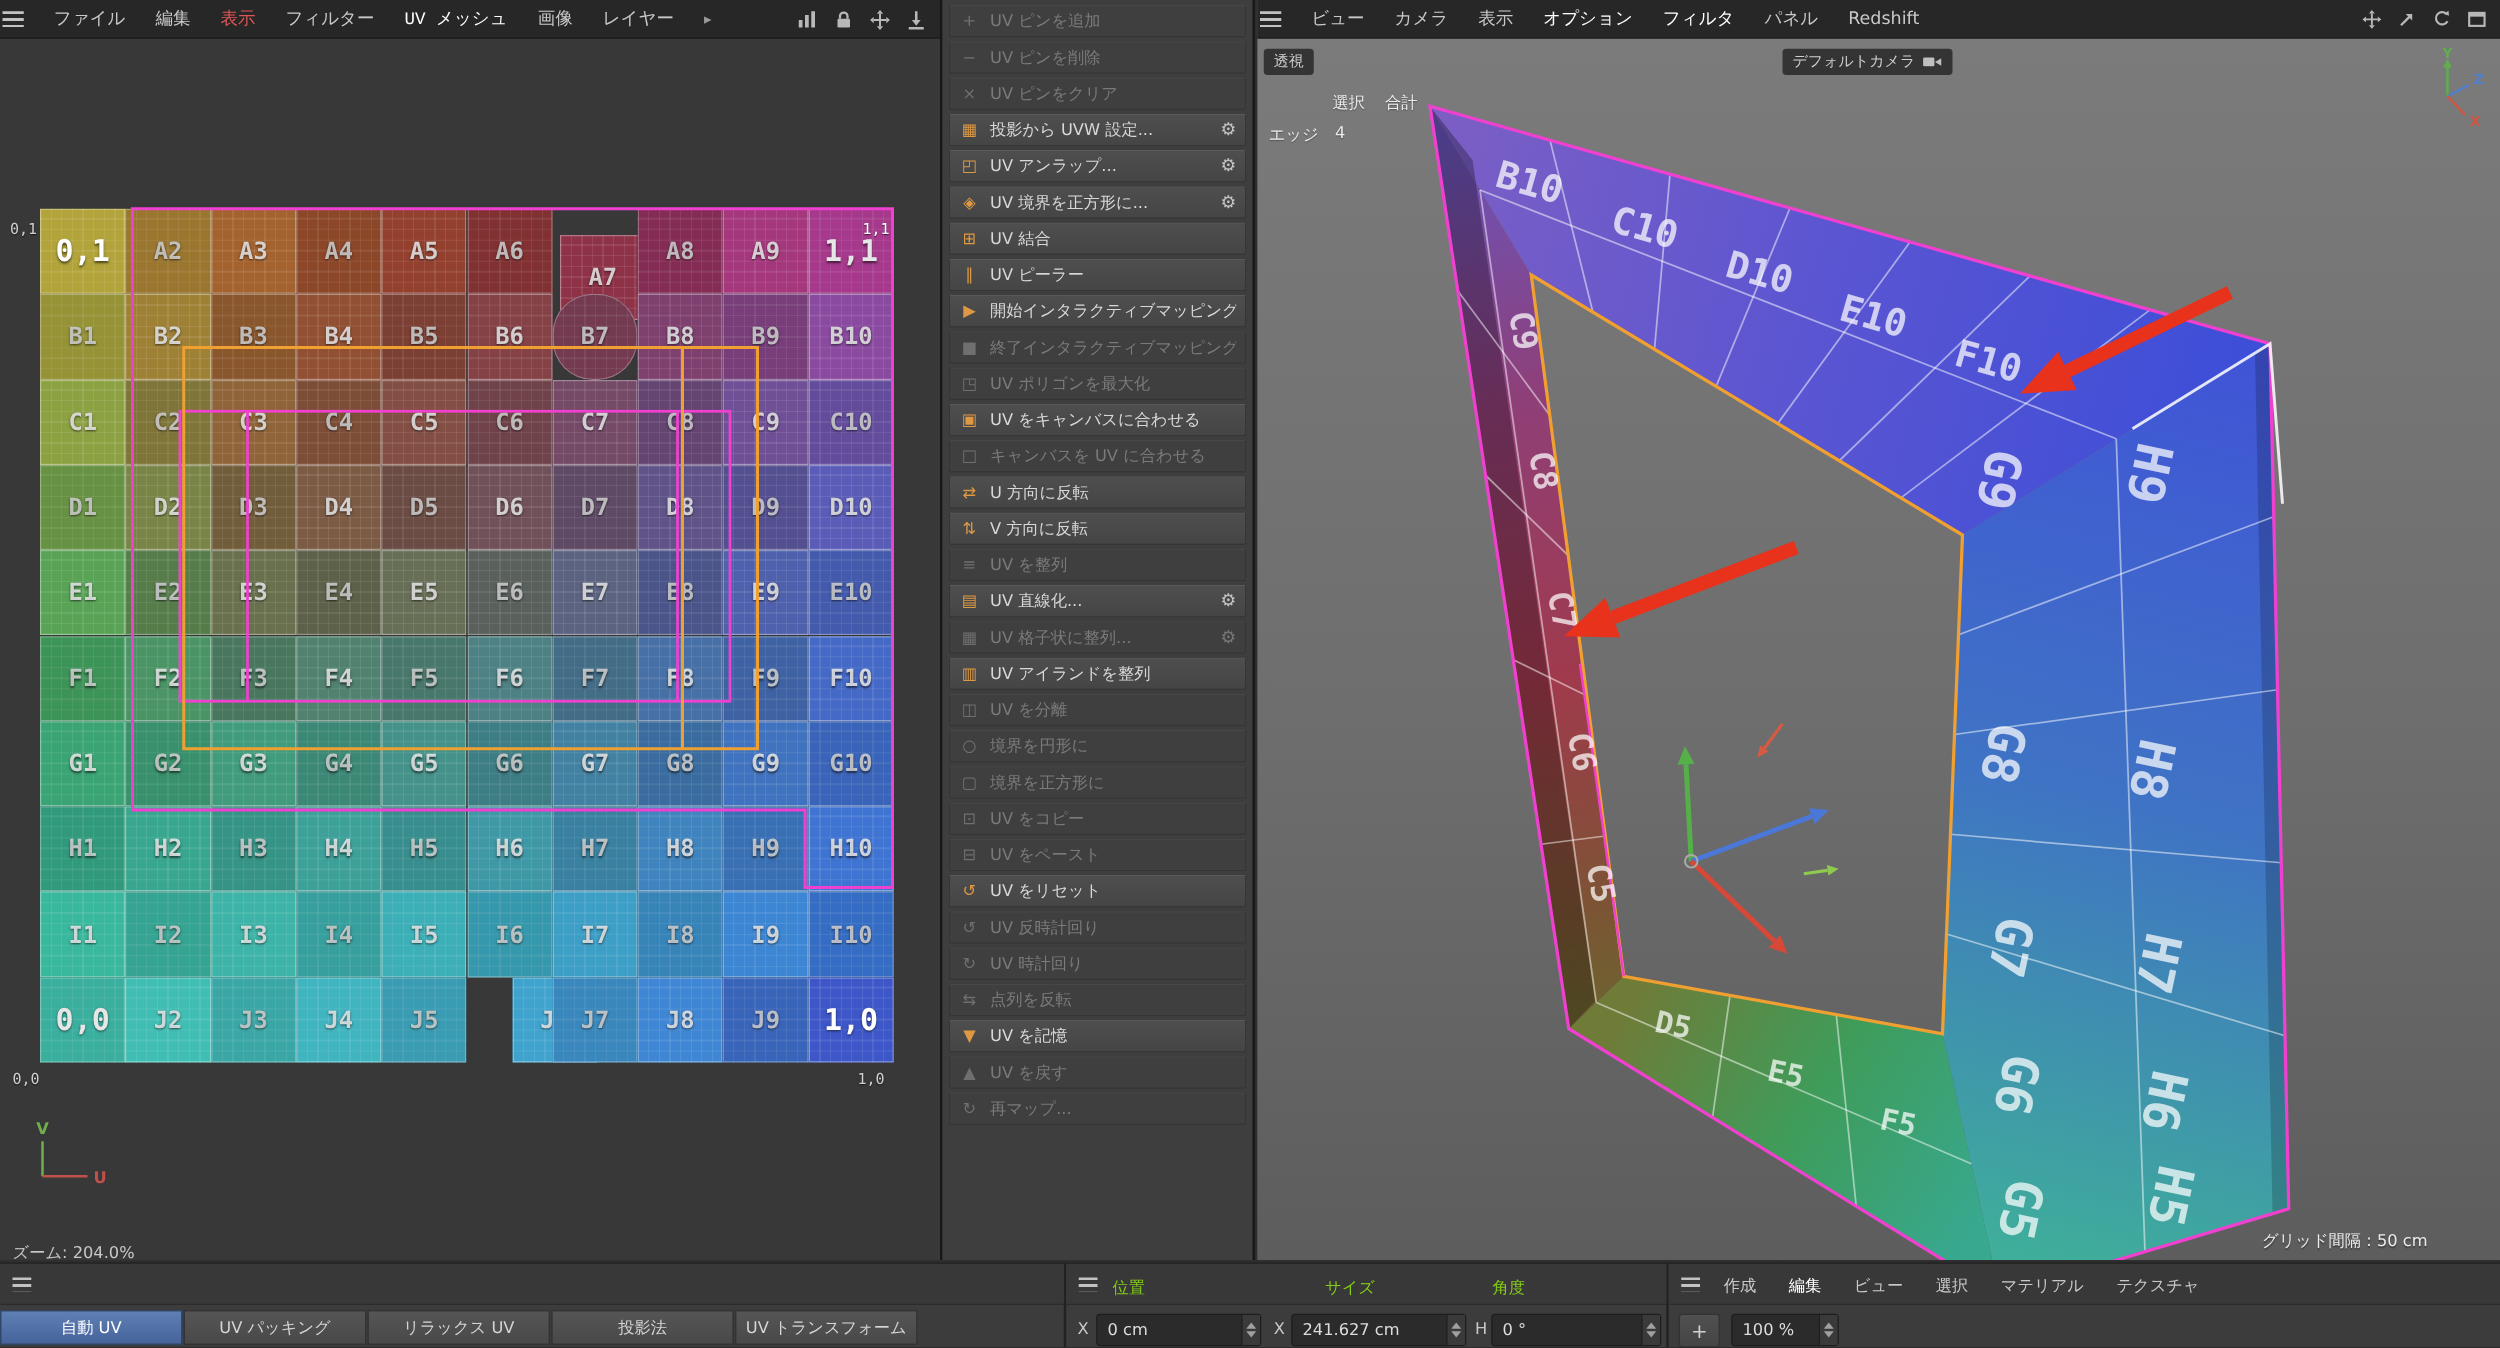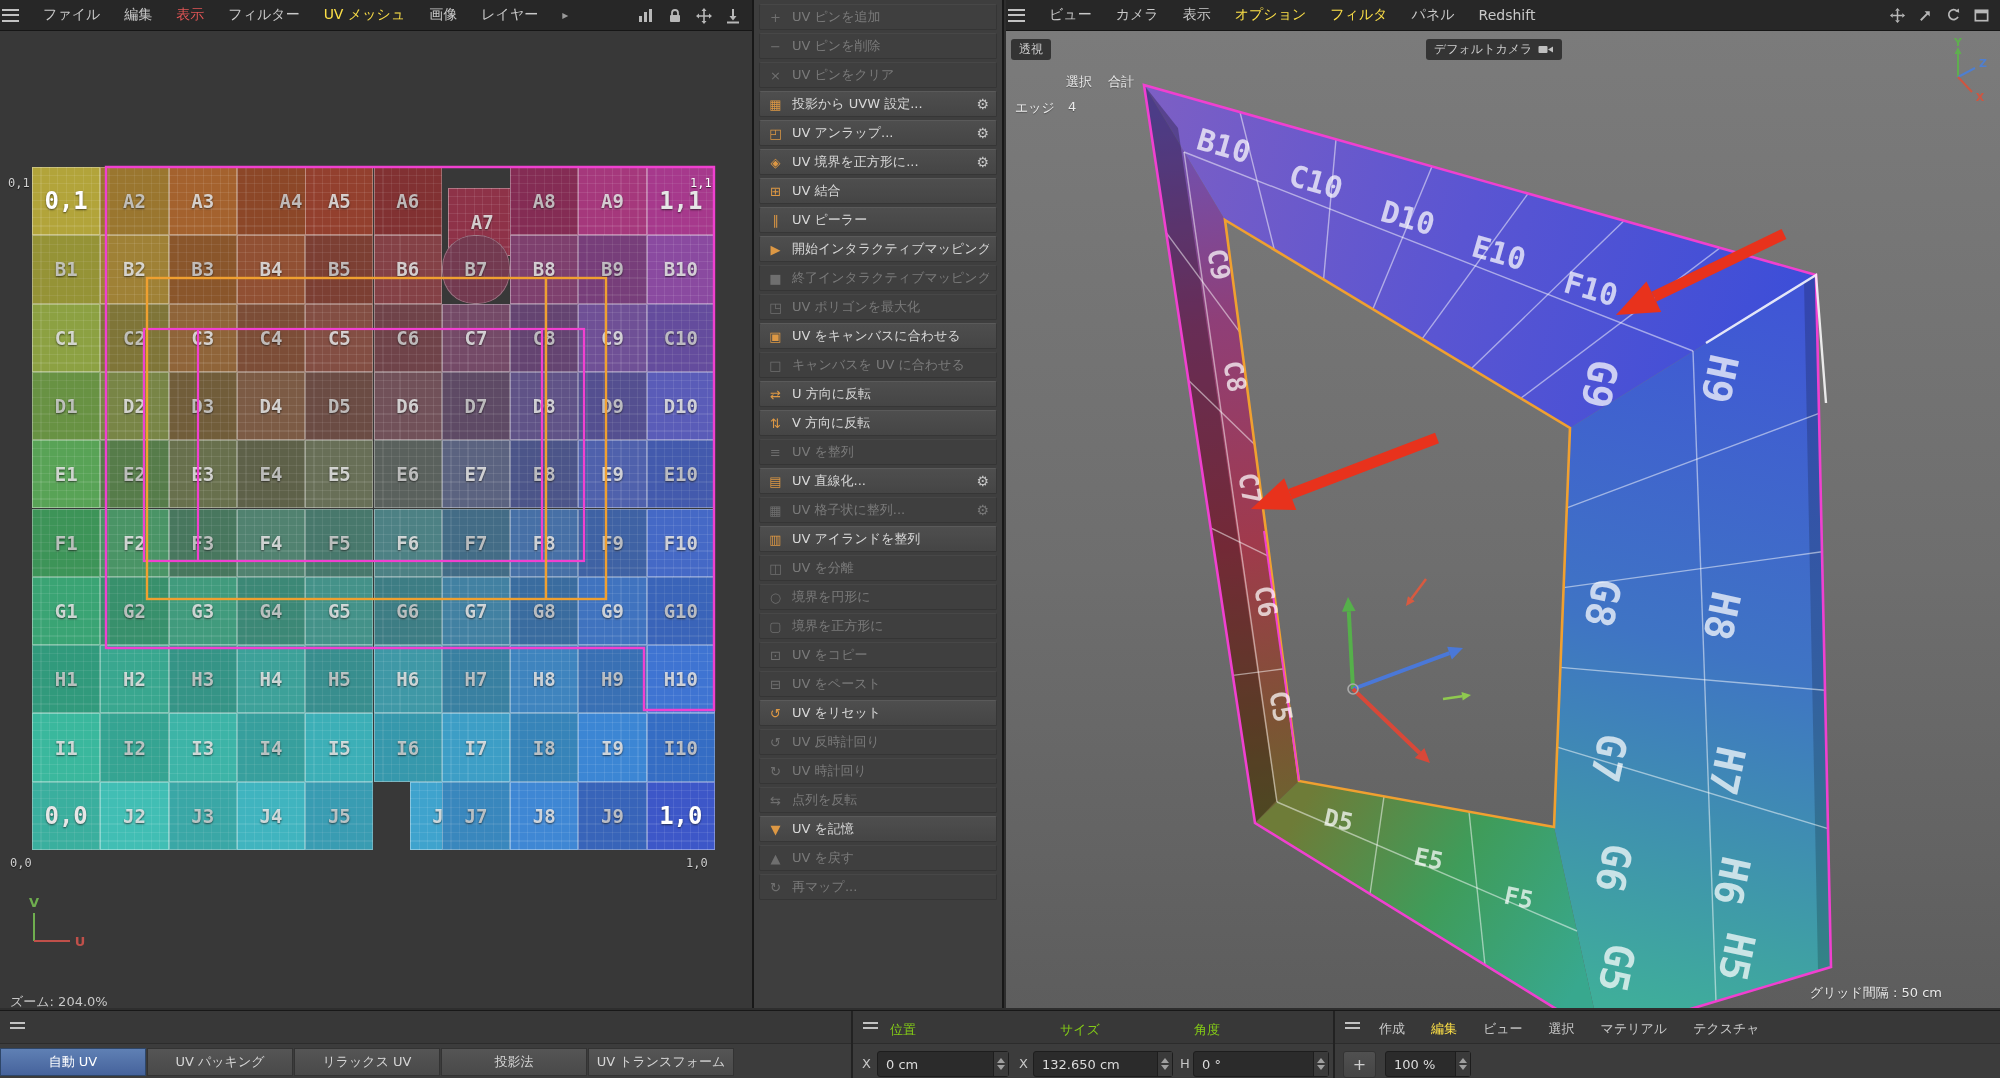--- a/index.html
+++ b/index.html
@@ -8,21 +8,21 @@
 
   
   #col-left{position:absolute;left:0;top:0;width:752px;height:1008px;background:#383838;border-right:2px solid #181818;}
   #col-mid{position:absolute;left:754px;top:0;width:250px;height:1008px;background:#3e3e3e;border-right:2px solid #181818;box-sizing:border-box;}
   #col-right{position:absolute;left:1006px;top:0;width:994px;height:1008px;background:#555;}
 
   
   .menubar{position:relative;height:31px;background:#272727;border-bottom:1px solid #161616;display:flex;align-items:center;gap:24px;padding:0 2px;box-sizing:border-box;}
   .mi{font-size:14px;color:#c9c9c9;white-space:nowrap;cursor:default;}
   .mi.hl-red{color:#e05555;}
-  .mi.hl-yellow{color:#fde047;}
+  .mi.hl-yellow{color:#ffffff;font-family:Liberation Mono, monospace;}
   .mi.arrow{color:#9a9a9a;font-size:12px;}
   .burger{width:17px;height:13px;background:repeating-linear-gradient(180deg,#c2c2c2 0 2px,transparent 2px 5.5px);display:inline-block;flex:0 0 auto;}
   .burger.sm{width:15px;height:11px;}
   .mb-icons{position:absolute;right:10px;top:0;height:31px;display:flex;align-items:center;gap:11px;}
   .mb-icons svg{display:block;}
 
   
   .editor-tab{position:absolute;left:0;top:34px;height:25px;line-height:25px;padding:0 13px;background:#4e4e4e;border-radius:0 0 4px 4px;font-size:13px;color:#e0e0e0;}
 
   
@@ -127,21 +127,21 @@
       <div id="uv-grid">
           <div class="uv-cell corner" style="left: 0px; top: 0px; background-color: rgb(178, 164, 58);">
             <span>0,1</span>
           </div>
           <div class="uv-cell alt" style="left: 68.3px; top: 0px; background-color: rgb(171, 131, 52);">
             <span>A2</span>
           </div>
           <div class="uv-cell" style="left: 136.6px; top: 0px; background-color: rgb(164, 98, 46);">
             <span>A3</span>
           </div>
-          <div class="uv-cell alt" style="left: 204.9px; top: 0px; background-color: rgb(156, 79, 45); padding-left: 20px;">
+          <div class="uv-cell alt" style="left: 204.9px; top: 0px; background-color: rgb(156, 79, 45);">
             <span>A4</span>
           </div>
           <div class="uv-cell" style="left: 273.2px; top: 0px; background-color: rgb(147, 64, 46);">
             <span>A5</span>
           </div>
           <div class="uv-cell alt" style="left: 341.5px; top: 0px; background-color: rgb(143, 54, 55);">
             <span>A6</span>
           </div>
           <div class="uv-cell" style="left: 416px; top: 0px; background-color: rgb(142, 50, 72); margin-top: 21px;">
             <span>A7</span>
@@ -771,21 +771,21 @@
       <span class="axis-lb" style="left:9px">X</span>
       <div class="combo" style="left:24px;width:132px">
         <span class="val">0 cm</span>
         <span class="stepper">
             <i class="tri-up"></i>
             <i class="tri-down"></i>
           </span>
       </div>
       <span class="axis-lb" style="left:166px">X</span>
       <div class="combo" style="left:180px;width:140px">
-        <span class="val">132.650 cm</span>
+        <span class="val">241.627 cm</span>
         <span class="stepper">
             <i class="tri-up"></i>
             <i class="tri-down"></i>
           </span>
       </div>
       <span class="axis-lb" style="left:327px">H</span>
       <div class="combo" style="left:340px;width:136px">
         <span class="val">0 °</span>
         <span class="stepper">
             <i class="tri-up"></i>

